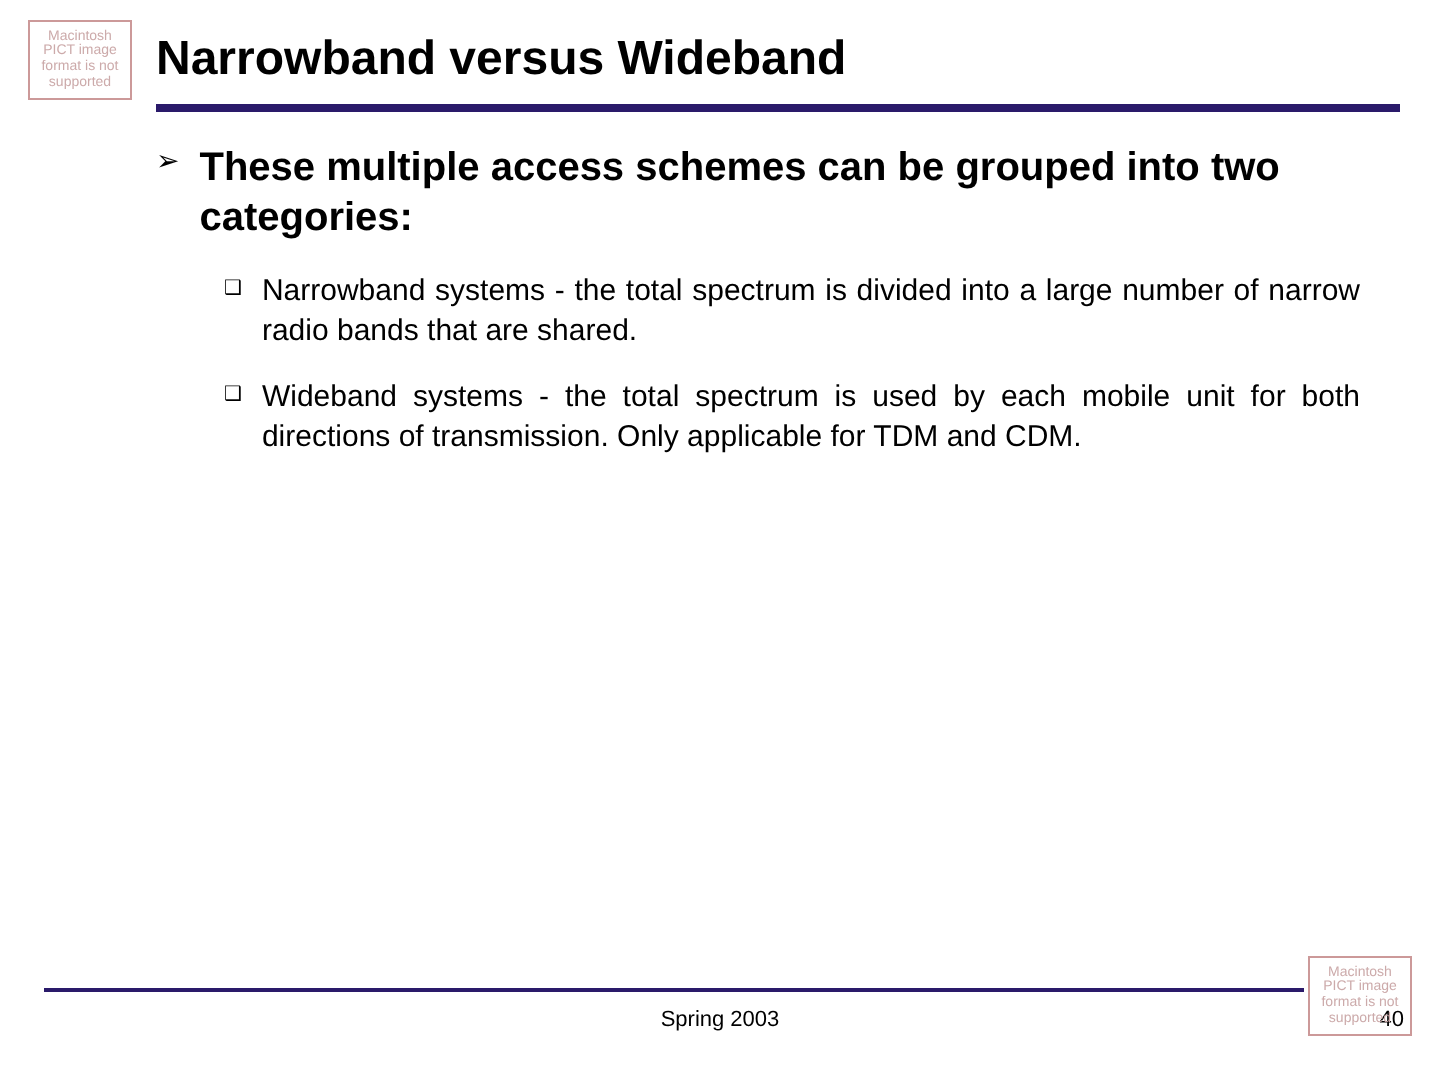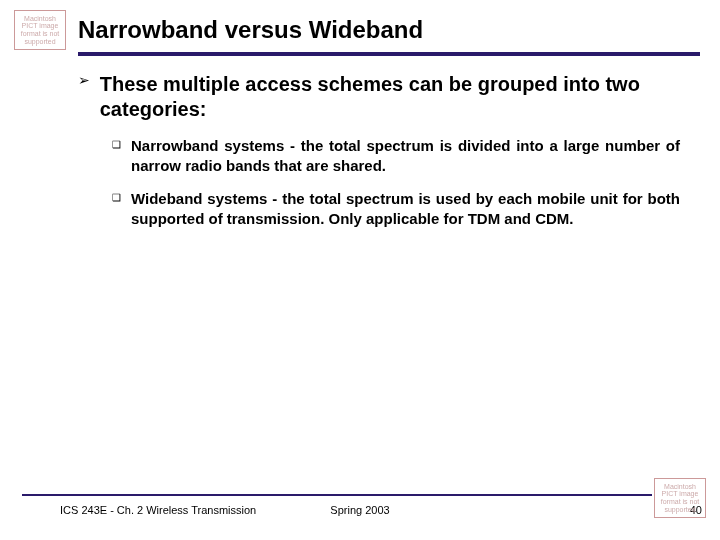--- a/index.html
+++ b/index.html
@@ -61,21 +61,21 @@
     text-align: justify;
   }
   .l2 .bullet {
     font-size: 10px;
     margin-right: 10px;
     line-height: 1.3;
     padding-top: 2px;
   }
   .l2 .txt {
     font-size: 15px;
-    font-weight: bold;
+    font-weight: normal;
     line-height: 1.3;
   }
   .bar-bot {
     position: absolute;
     bottom: 44px;
     left: 22px;
     right: 68px;
     height: 2px;
     background: #2a1a6a;
   }
@@ -114,24 +114,23 @@
     <div class="l1">
       <div class="bullet">➢</div>
       <div class="txt">These multiple access schemes can be grouped into two categories:</div>
     </div>
     <div class="l2">
       <div class="bullet">❑</div>
       <div class="txt">Narrowband systems - the total spectrum is divided into a large number of narrow radio bands that are shared.</div>
     </div>
     <div class="l2">
       <div class="bullet">❑</div>
-      <div class="txt">Wideband systems - the total spectrum is used by each mobile unit for both supported of transmission. Only applicable for TDM and CDM.</div>
+      <div class="txt">Wideband systems - the total spectrum is used by each mobile unit for both directions of transmission. Only applicable for TDM and CDM.</div>
     </div>
   </div>
 
   <div class="bar-bot"></div>
-  <div class="footer-left">ICS 243E - Ch. 2 Wireless Transmission</div>
   <div class="footer-center">Spring 2003</div>
   <div class="footer-right">40</div>
 
   <div class="pict-box pict-br">Macintosh PICT image format is not supported</div>
 
 </div>
 
 </body></html>

